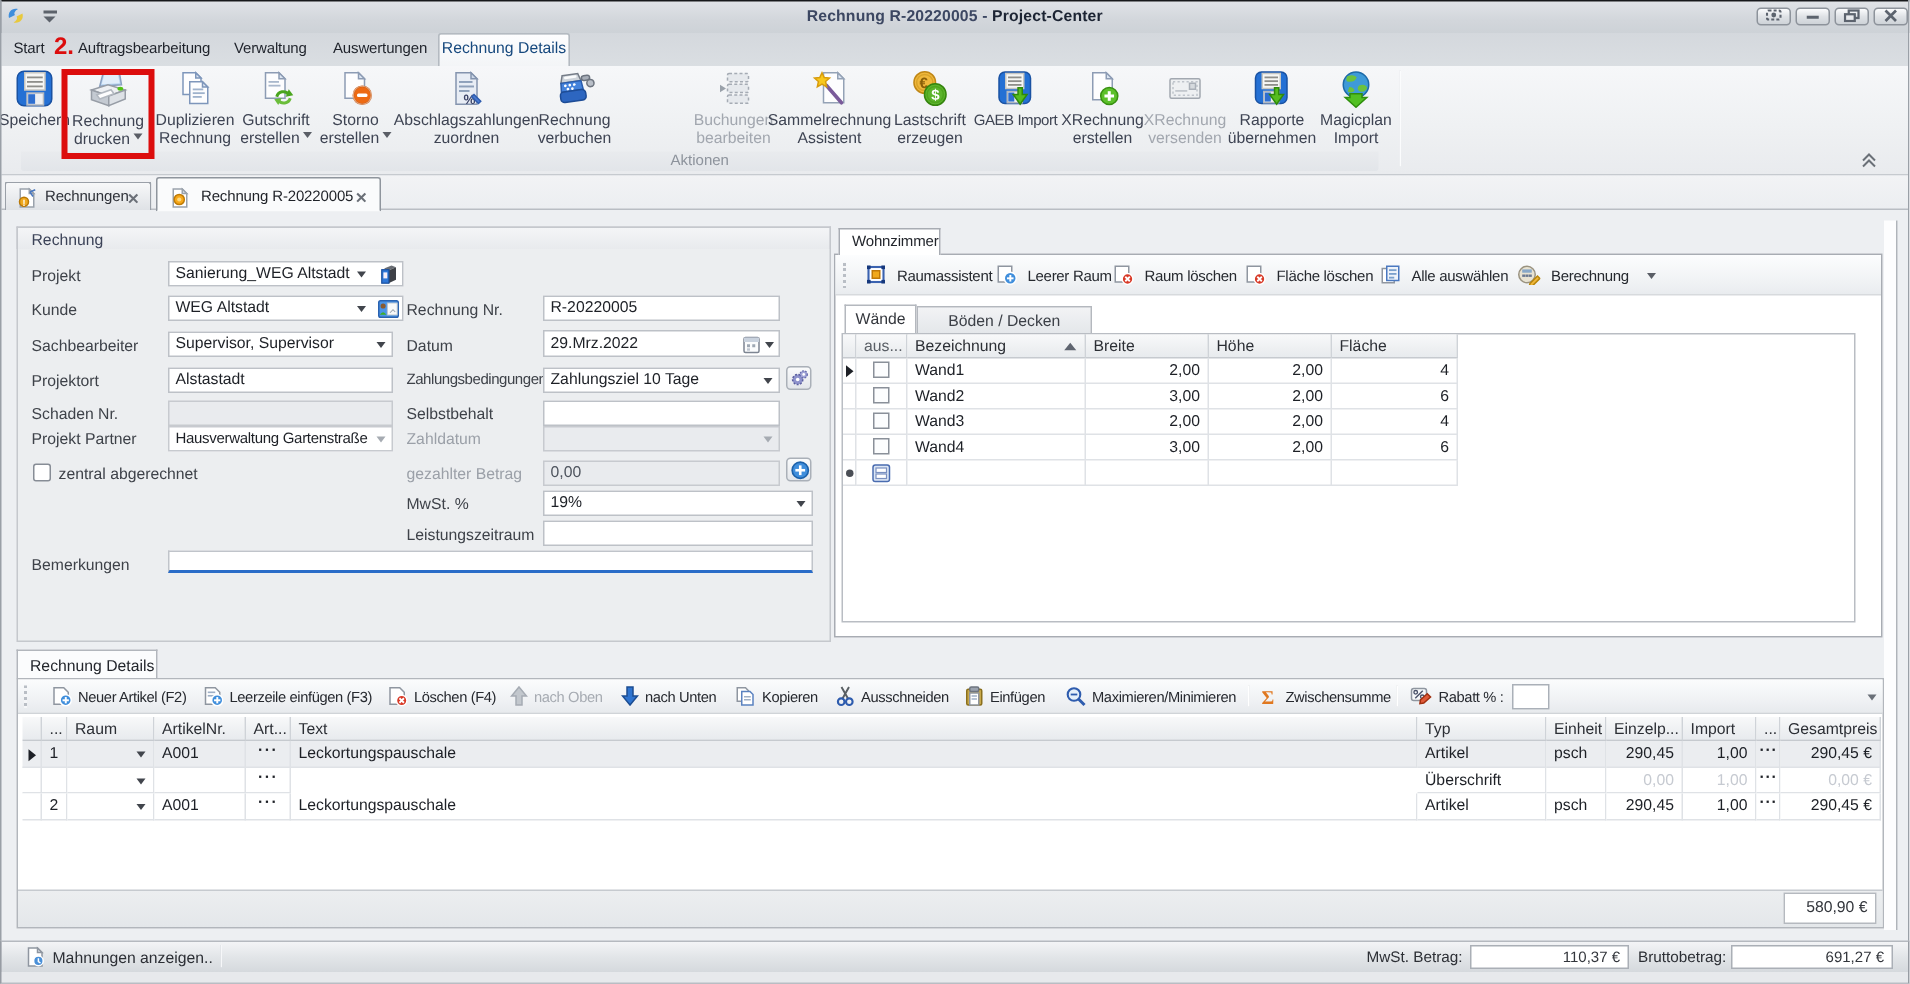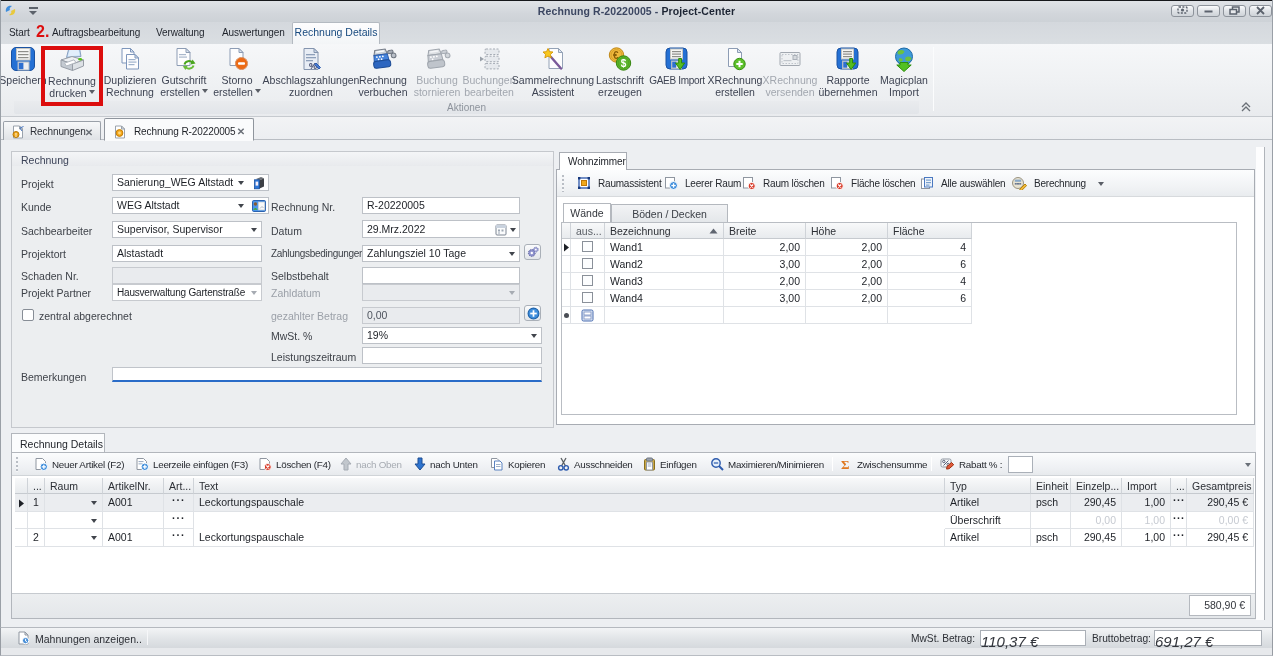--- a/index.html
+++ b/index.html
@@ -58,21 +58,21 @@
 #btools{left:12px;top:453px;width:1243px;height:23px;background:linear-gradient(#fbfcfd,#eef0f3 70%,#e7eaed);border-bottom:1px solid #d0d4d8;}
 .bti{top:457px;height:16px;font-size:9.8px;letter-spacing:-0.25px;white-space:nowrap;color:#26292f;}
 .bti svg{vertical-align:-3px;margin-right:4px;}
 .bti.dis{color:#a6abb2;}
 .tsep{top:457px;width:1px;height:14px;background:#cfd3d8;border-right:1px solid #fff;}
 #bfoot{left:12px;top:593px;width:1243px;height:25px;background:linear-gradient(#eceef0,#e4e7ea);border-top:1px solid #c6cacf;}
 #bfcell{left:1189px;top:595px;width:62px;height:21px;background:#fff;border:1px solid #b5b9bf;text-align:right;padding:3px 5px 0 0;}
 
 #sbar{left:0px;top:627px;width:1273px;height:21px;background:linear-gradient(#f3f4f6,#e2e5e8 50%,#d5d9dd);border-top:1px solid #b5b9bf;border-left:1px solid #979ca3;border-right:1px solid #979ca3;}
 #bstrip{left:0px;top:648px;width:1273px;height:8px;background:#e7e9ec;border-left:1px solid #979ca3;border-right:1px solid #979ca3;border-bottom:1px solid #b9bdc3;}
-.sin{top:630px;height:16px;background:#fff;border:1px solid #aaafb6;font-size:15px;text-align:left;padding:2px 5px 0 0;font-style:italic;}
+.sin{top:630px;height:16px;background:#fff;border:1px solid #aaafb6;font-size:10px;text-align:right;padding:2px 5px 0 0;}
 </style></head><body>
 <div id="w">
 
 <div class="ab" id="titlebar"></div>
 <div class="ab" id="title"><span>Rechnung R-20220005 - </span> <b>Project-Center</b></div>
 <svg class="ab" style="left:4px;top:4px" width="13" height="13" viewBox="0 0 13 13">
       <path d="M2 8 C1 4,4 1,8 2 C6 3,5 5,6 6 Z" fill="#3f8edc"></path>
       <path d="M11 5 C12 9,9 12,5 11 C7 10,8 8,7 7 Z" fill="#e8c93e"></path>
     </svg>
 <div class="ab" style="left:29px;top:7px;width:9px;height:2px;background:#5c626b"></div>
@@ -186,37 +186,20 @@
           <circle cx="11.2" cy="10.5" r="0.9" fill="#fff"></circle>
           <circle cx="14.2" cy="10.5" r="0.9" fill="#fff"></circle>
           <circle cx="9.6" cy="13" r="0.9" fill="#fff"></circle>
           <circle cx="12.6" cy="13" r="0.9" fill="#fff"></circle>
           <rect x="4" y="14.5" width="17" height="7" rx="2.5" fill="#2d66c0" stroke="#1d4c96"></rect>
           <rect x="19.5" y="5.5" width="5.5" height="3.2" rx="1.6" fill="#a8aeb8" stroke="#6d747f"></rect>
           <circle cx="25" cy="11" r="2.4" fill="#b9bfc8" stroke="#6d747f"></circle>
         </g>
       </svg>
       <div>Rechnung<br>verbuchen</div>
-    </div>
-<div class="ab rbtn dis" style="left:408px;width:58px">
-      <svg width="28" height="26" viewBox="0 0 28 26">
-        <g transform="rotate(-8 13 13)">
-          <path d="M7 3.5 h10.5 l1.5 5 h-13.5 z" fill="#dcdfe3" stroke="#9fa5ad"></path>
-          <rect x="8" y="4.5" width="8.5" height="1.6" rx="0.8" fill="#f4f5f7"></rect>
-          <path d="M5.5 8.5 h13.5 l0.7 6 h-14.7 z" fill="#c9cdd4" stroke="#9fa5ad"></path>
-          <circle cx="8.2" cy="10.5" r="0.9" fill="#fff"></circle>
-          <circle cx="11.2" cy="10.5" r="0.9" fill="#fff"></circle>
-          <circle cx="14.2" cy="10.5" r="0.9" fill="#fff"></circle>
-          <circle cx="9.6" cy="13" r="0.9" fill="#fff"></circle>
-          <rect x="4" y="14.5" width="17" height="7" rx="2.5" fill="#bfc4cb" stroke="#9fa5ad"></rect>
-          <rect x="19.5" y="5.5" width="5.5" height="3.2" rx="1.6" fill="#ccd0d6" stroke="#a4aab2"></rect>
-          <circle cx="25" cy="11" r="2.4" fill="#d2d6db" stroke="#a4aab2"></circle>
-        </g>
-      </svg>
-      <div>Buchung<br>stornieren</div>
     </div>
 <div class="ab rbtn dis" style="left:458px;width:62px">
       <svg width="26" height="26" viewBox="0 0 26 26">
         <polygon points="4,10.5 8,13 4,15.5" fill="#9aa1aa"></polygon>
         <rect x="9" y="3" width="14" height="5.5" rx="1" fill="#e6e9ed" stroke="#a5abb4" stroke-dasharray="2 1.5"></rect>
         <rect x="9" y="10.2" width="14" height="5.5" rx="1" fill="#e6e9ed" stroke="#a5abb4" stroke-dasharray="2 1.5"></rect>
         <rect x="9" y="17.4" width="14" height="5.5" rx="1" fill="#e6e9ed" stroke="#a5abb4" stroke-dasharray="2 1.5"></rect>
       </svg>
       <div>Buchungen<br>bearbeiten</div>
     </div>

